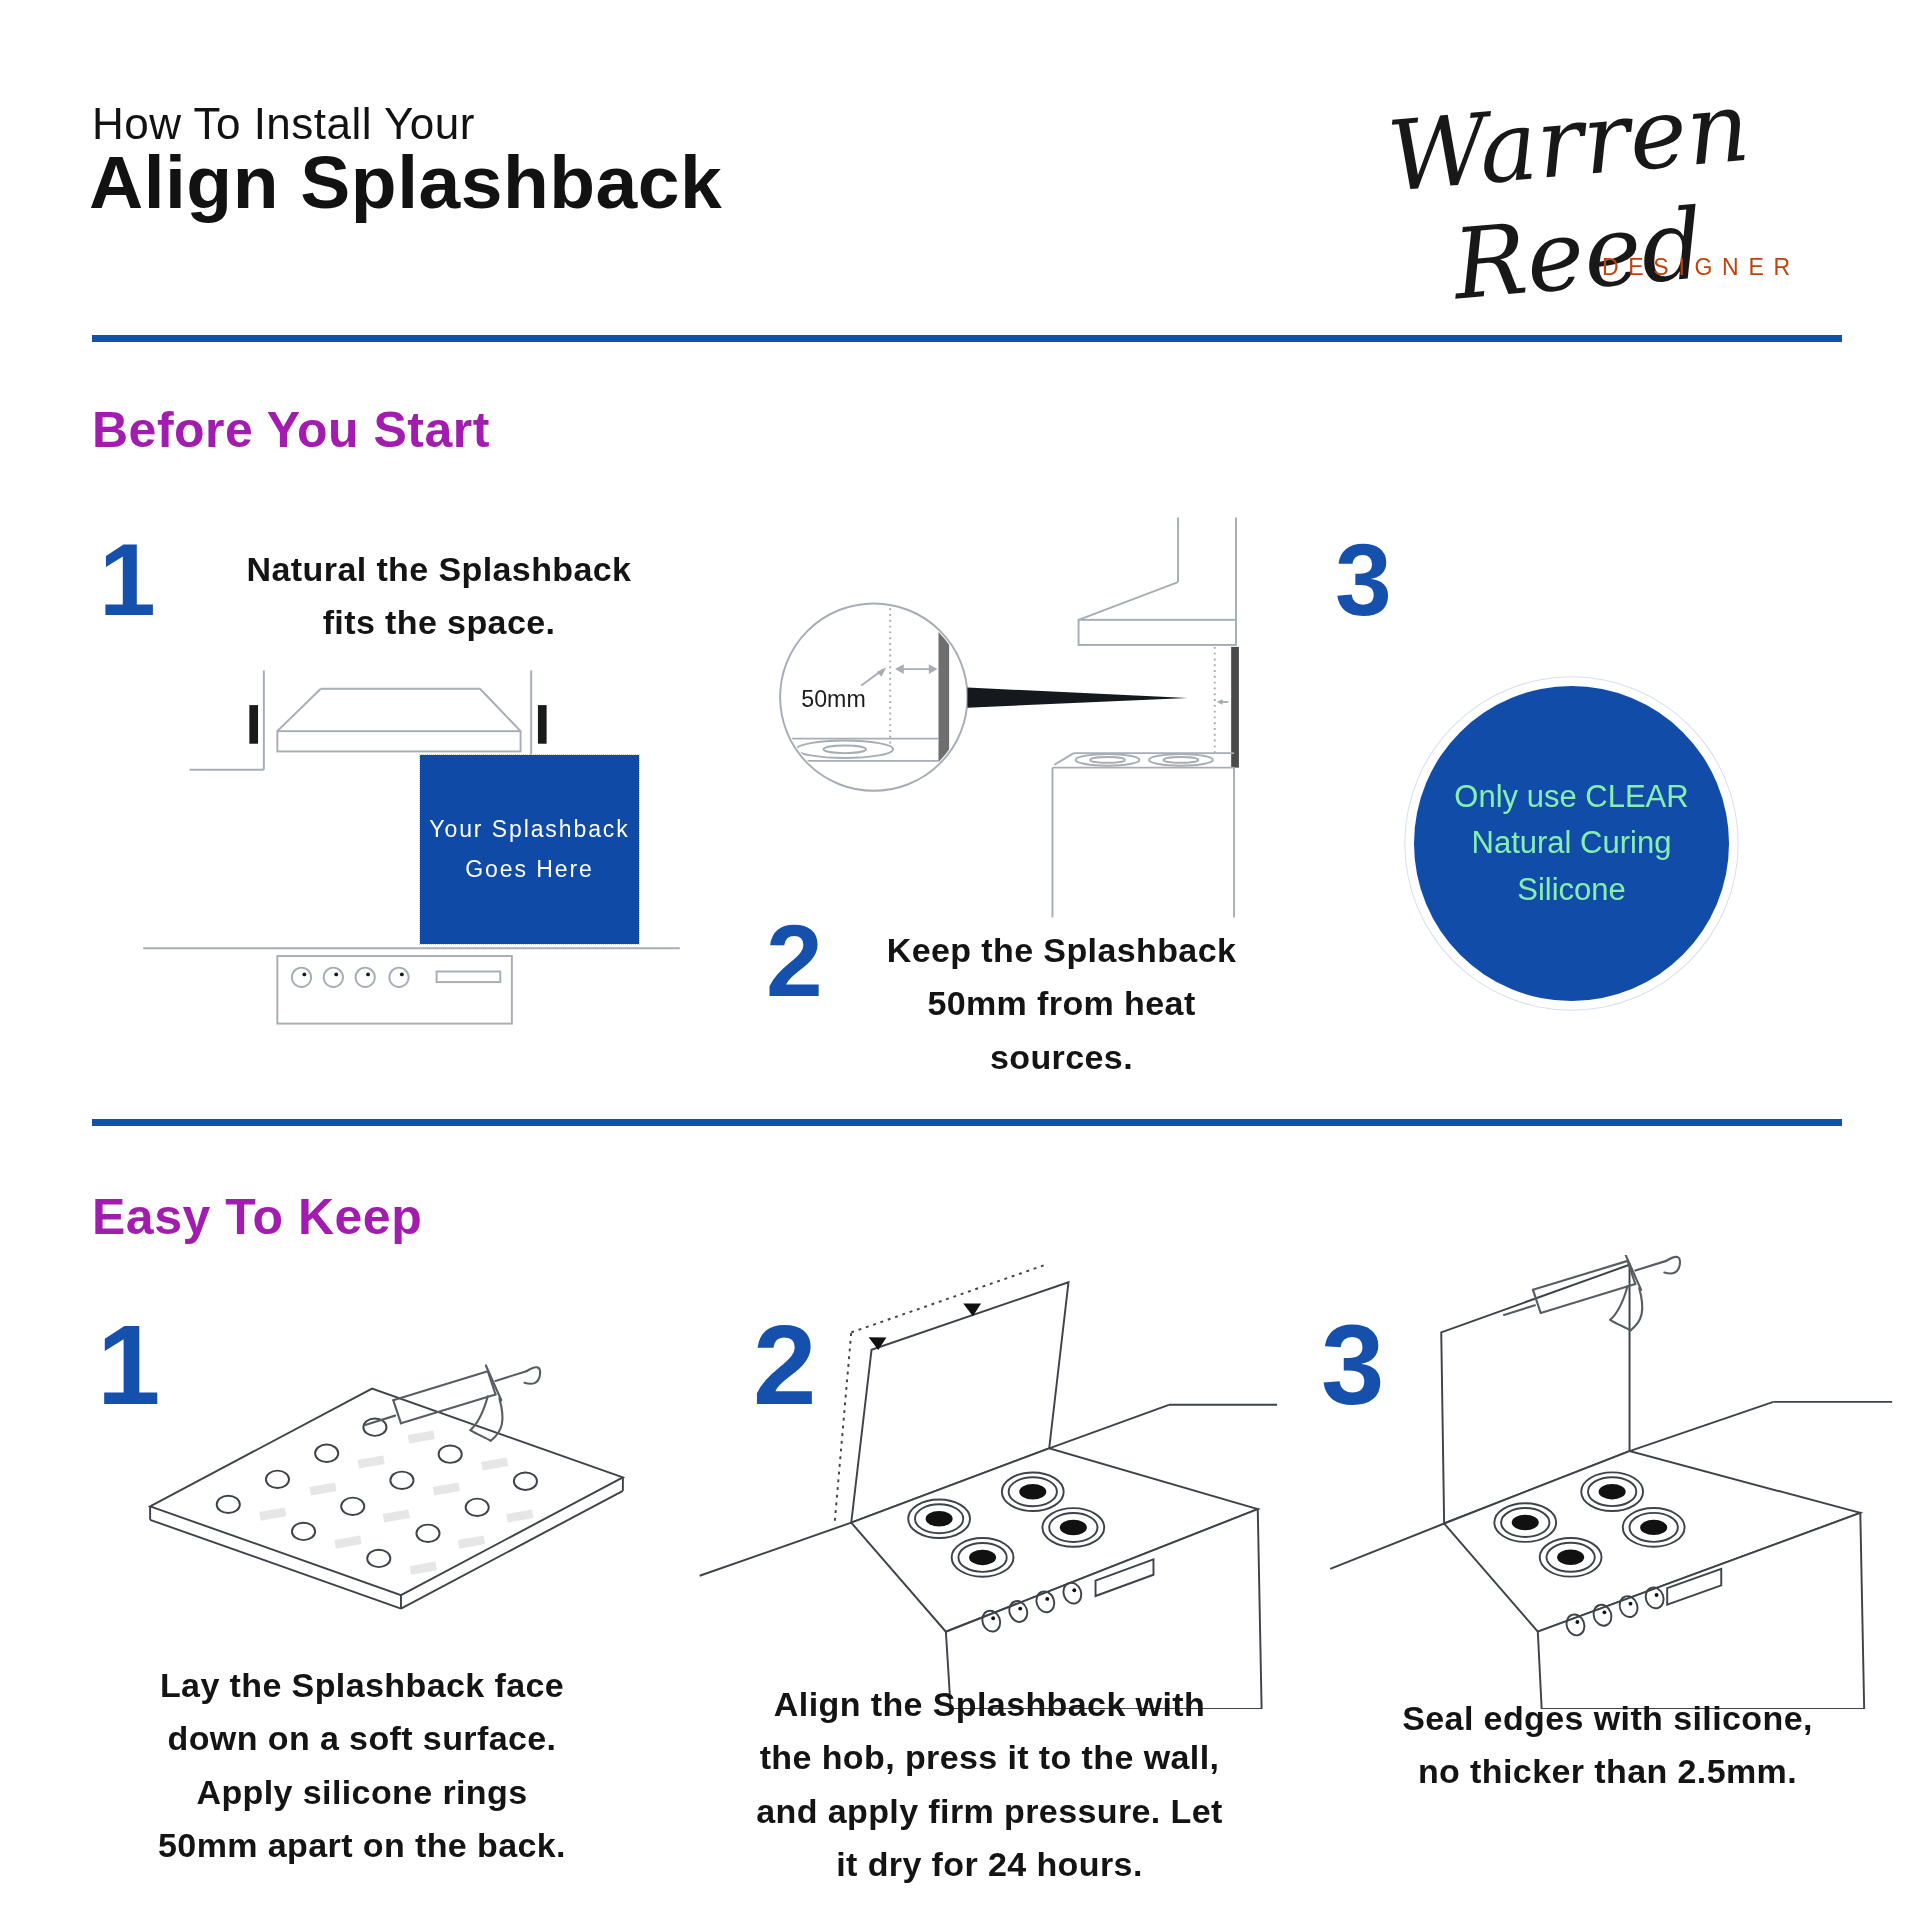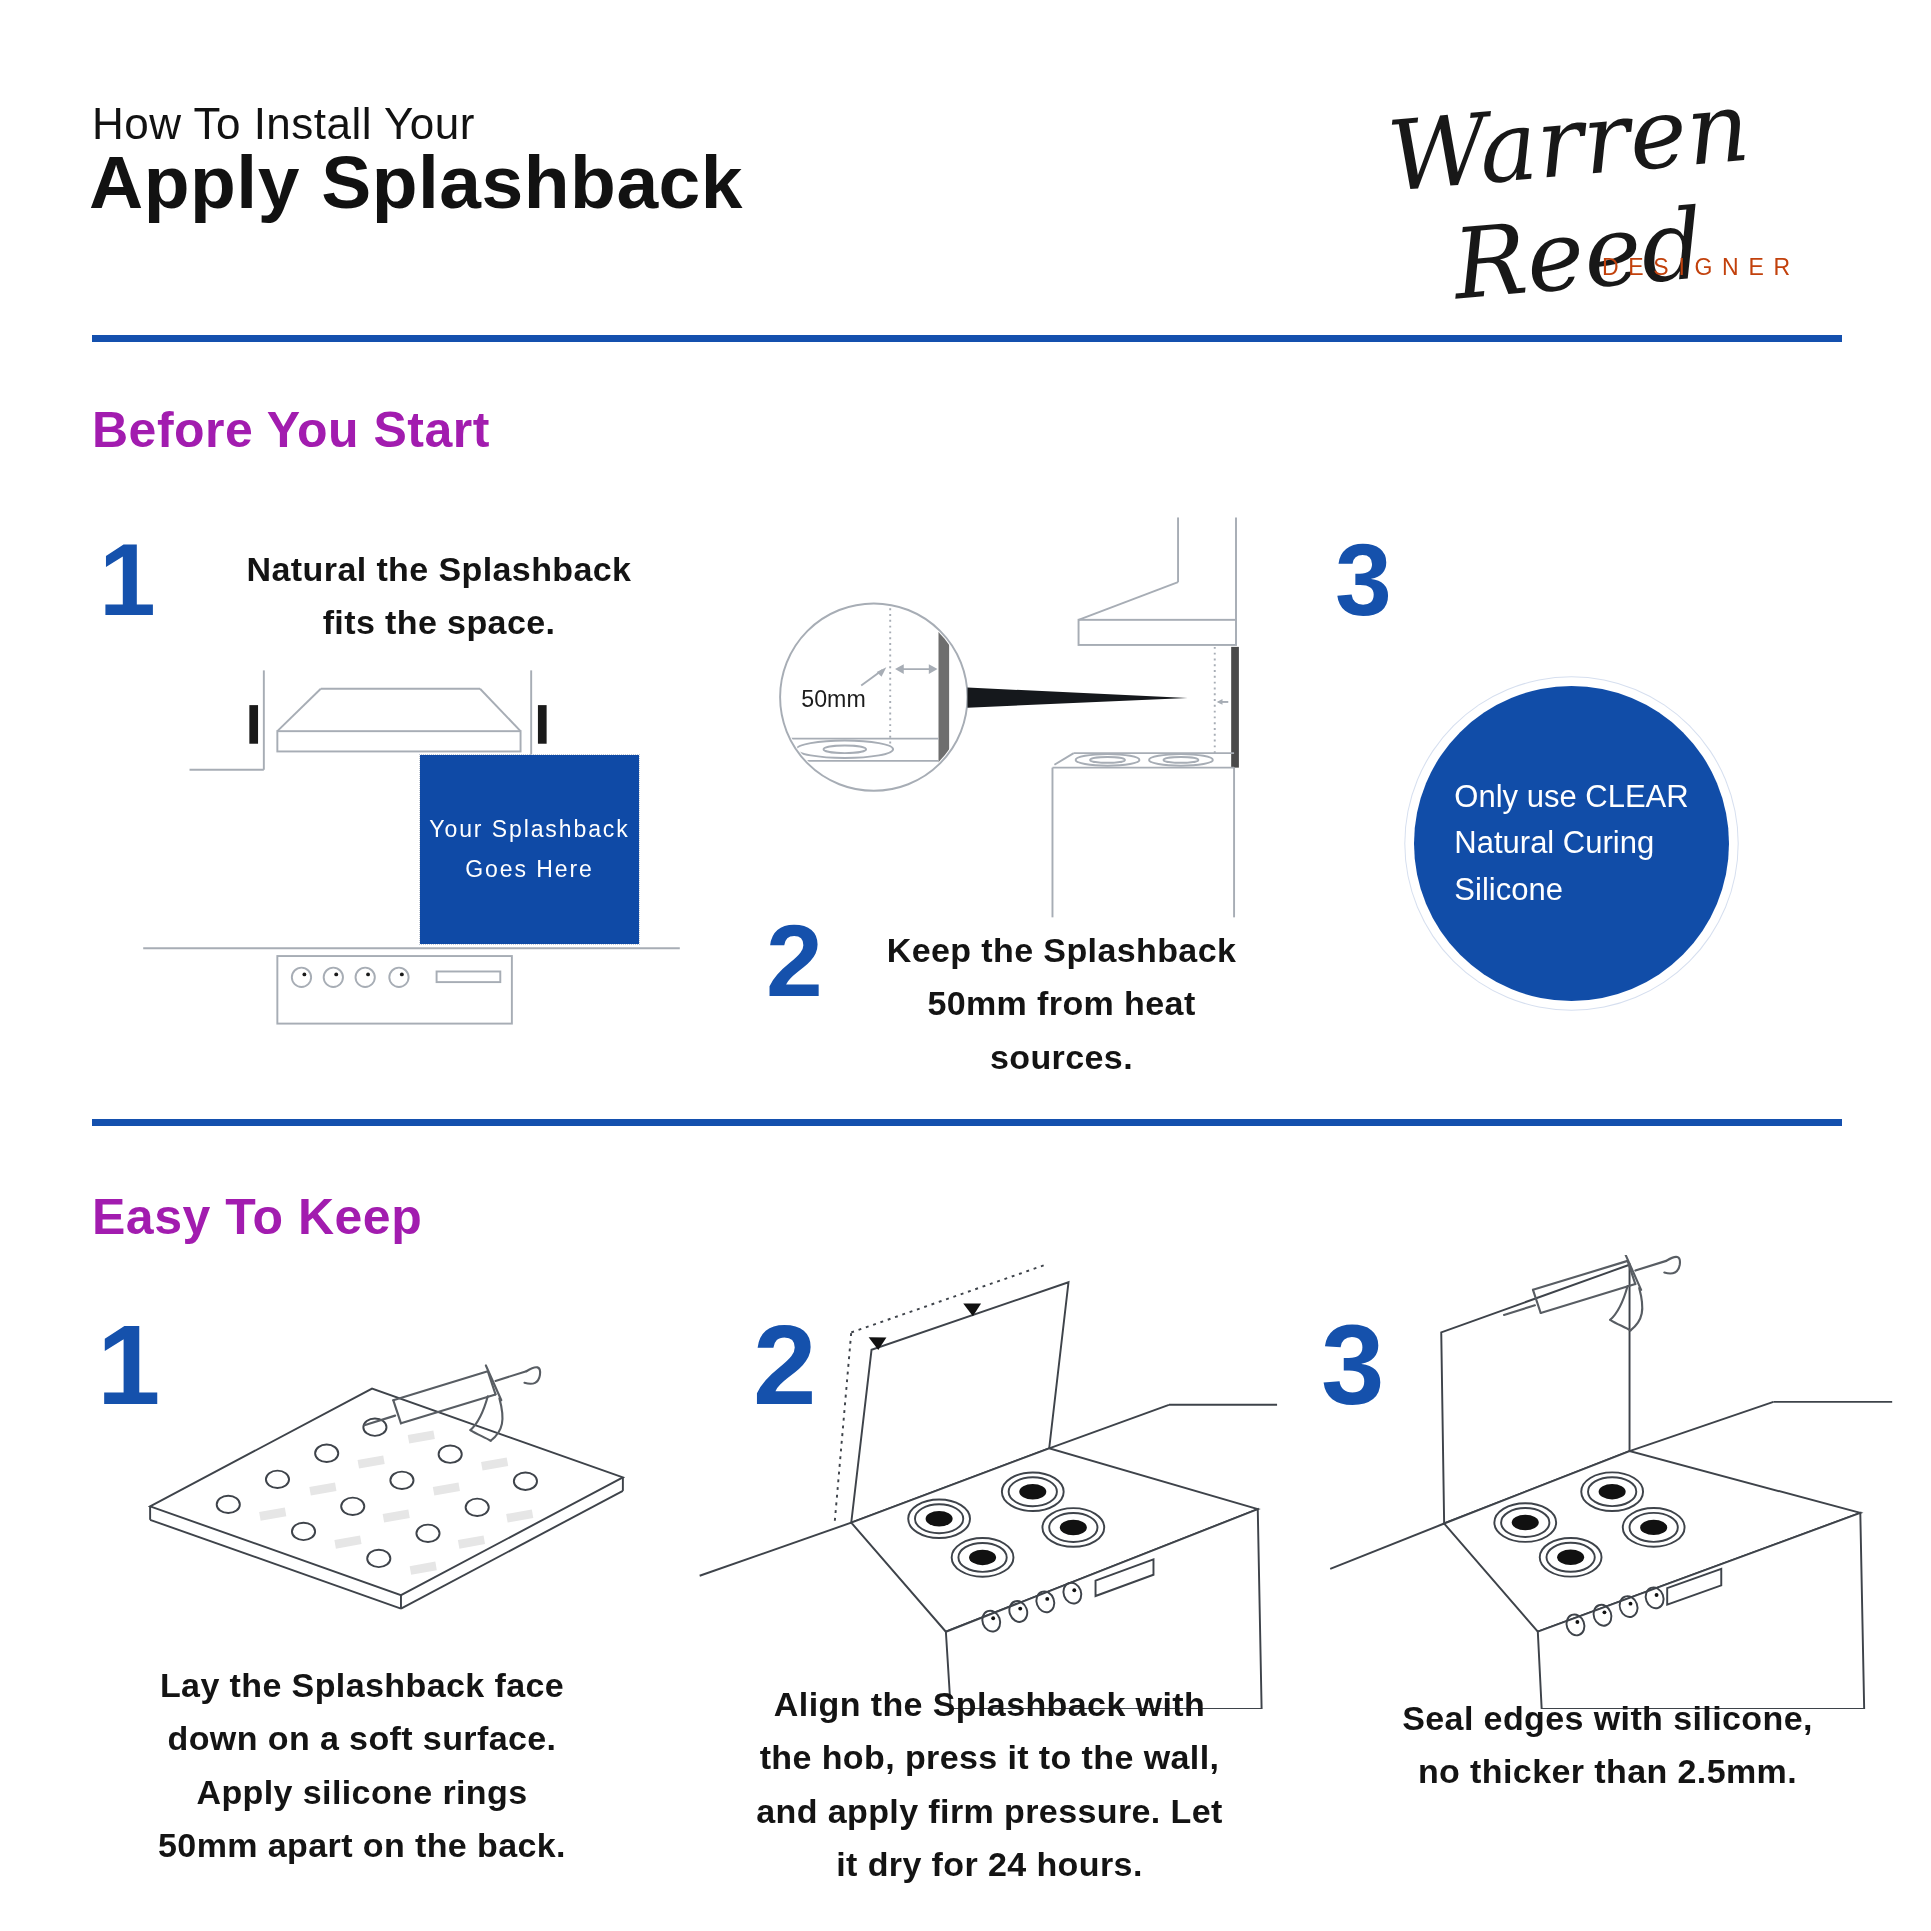--- a/index.html
+++ b/index.html
@@ -49,35 +49,35 @@
 
   
   .sb-rect{left:420px;top:755px;width:219px;height:189px;background:#0F4AA6;
      outline:1.9px dotted #c2c9d4;display:flex;align-items:center;justify-content:center;}
   .sb-label{color:#fff;font-size:23px;letter-spacing:1.9px;line-height:1.7;text-align:center;font-weight:400;}
 
   
   .note-circle{left:1414px;top:686px;width:315px;height:315px;border-radius:50%;
      background:#114DA8;display:flex;align-items:center;justify-content:center;
      box-shadow:0 0 0 8.7px #ffffff,0 0 0 9.7px #d6dfef;}
-  .note-text{color:#ffffff;font-size:31px;line-height:1.5;text-align:left;font-weight:400;}
+  .note-text{color:#86efac;font-size:31px;line-height:1.5;text-align:center;font-weight:400;}
 
   svg{display:block;}
   .lt{stroke:#a7adb5;stroke-width:2;fill:none;}        
   .dk{stroke:#3e434a;stroke-width:2;fill:none;}        
   .dk-f{stroke:#3e434a;stroke-width:2;fill:#ffffff;}
   .gun{stroke:#585d63;stroke-width:2.2;fill:none;stroke-linecap:round;}
 </style>
 </head>
 <body>
 
 <div class="canvas">
 
   <div class="abs t1">How To Install Your</div>
-  <div class="abs t2">Apply Splashback</div>
+  <div class="abs t2">Align Splashback</div>
   <div class="abs logo">
     <div class="logo-script">Warren Reed</div>
     <div class="logo-sub">DESIGNER</div>
   </div>
   <div class="abs rule rule1"></div>
 
   <div class="abs h-section h-before">Before You Start</div>
 
   <div class="abs num num-top n-b1">1</div>
   <div class="abs step-text preline st-1">Natural the Splashback

